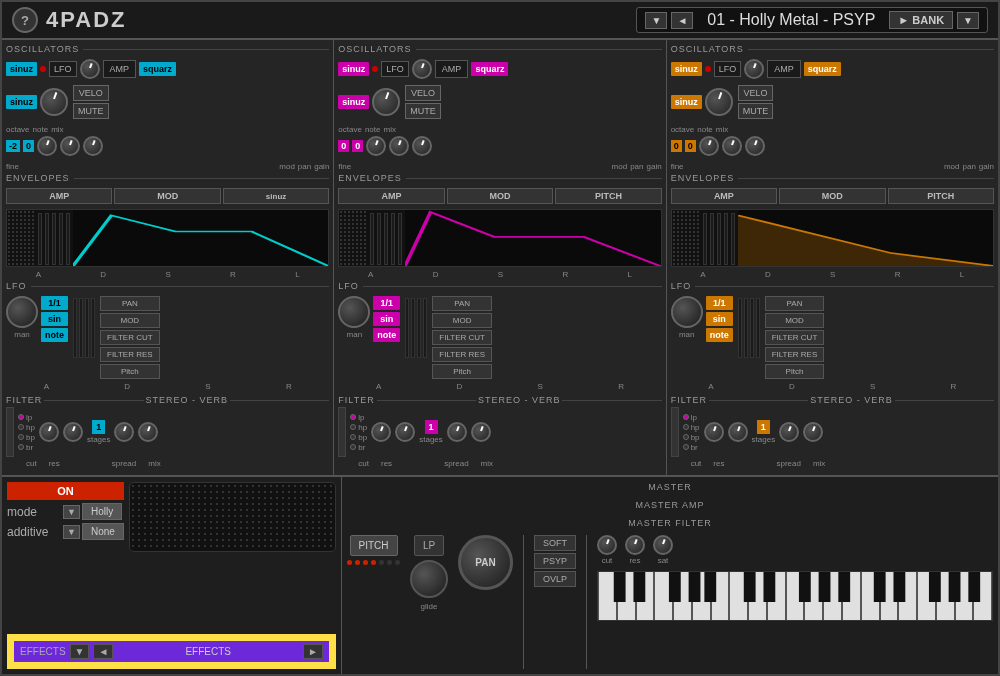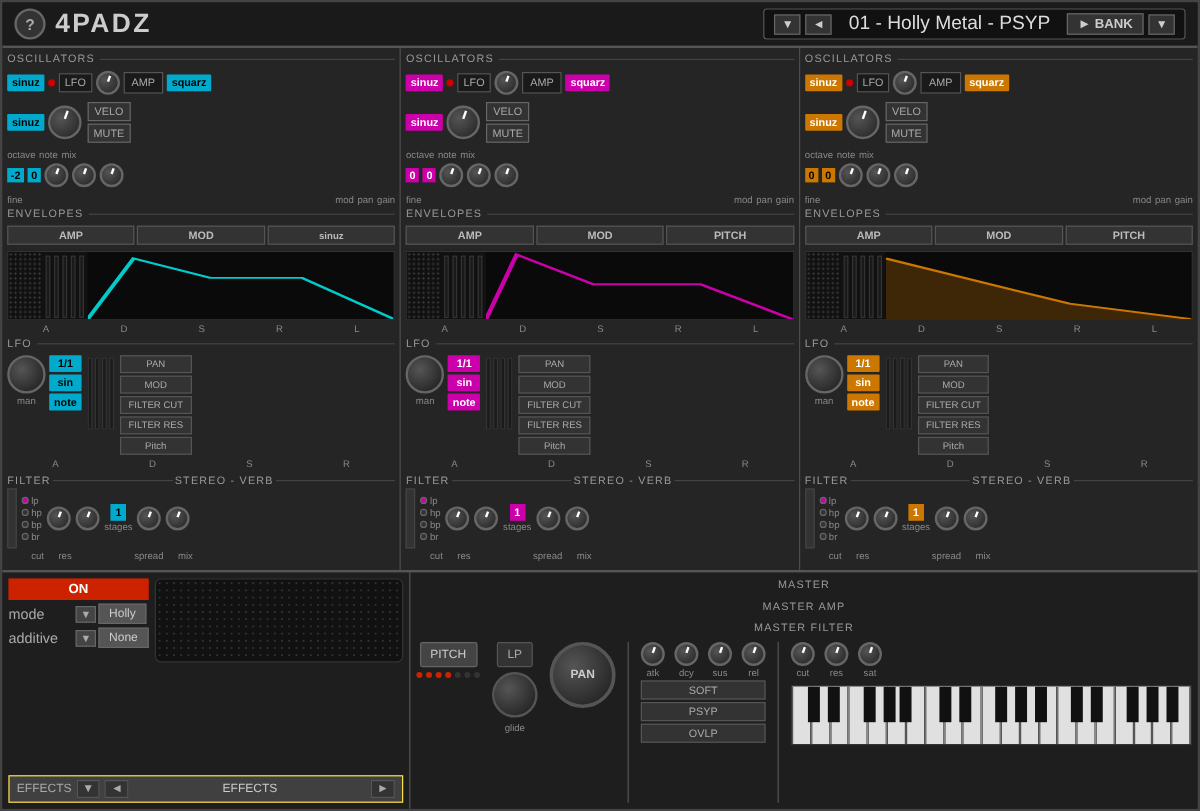--- a/index.html
+++ b/index.html
@@ -252,22 +252,22 @@
     }
     .mode-label {
       color: #aaa;
       font-size: 12px;
       width: 50px;
     }
     .effects-bar {
       display: flex;
       align-items: center;
       gap: 4px;
-      background: #404040;
-      border: 1px solid #fde047;
+      background: #6d28d9;
+      border: 7px solid #fde047;
       padding: 3px 6px;
       margin-top: auto;
     }
     .effects-label {
       color: #aaa;
       font-size: 10px;
     }
     .effects-nav {
       background: #333;
       border: 1px solid #555;
@@ -1021,38 +1021,20 @@
 
         <div style="display:flex;flex-direction:column;gap:4px;align-items:center;">
           <div class="pan-knob">
             <span style="font-size:10px;">PAN</span>
           </div>
         </div>
 
         <div style="width:1px;background:#555;align-self:stretch;"></div>
 
         <div style="display:flex;flex-direction:column;gap:2px;">
-          <div style="display:flex;gap:8px;">
-            <div class="knob-group">
-              <div class="knob small"></div>
-              <span class="label-text">atk</span>
-            </div>
-            <div class="knob-group">
-              <div class="knob small"></div>
-              <span class="label-text">dcy</span>
-            </div>
-            <div class="knob-group">
-              <div class="knob small"></div>
-              <span class="label-text">sus</span>
-            </div>
-            <div class="knob-group">
-              <div class="knob small"></div>
-              <span class="label-text">rel</span>
-            </div>
-          </div>
           <div style="display:flex;flex-direction:column;gap:2px;">
             <button class="soft-btn">SOFT</button>
             <button class="hard-btn">PSYP</button>
             <button class="ovlp-btn">OVLP</button>
           </div>
         </div>
 
         <div style="width:1px;background:#555;align-self:stretch;"></div>
 
         <div style="display:flex;flex-direction:column;gap:2px;flex:1;">

